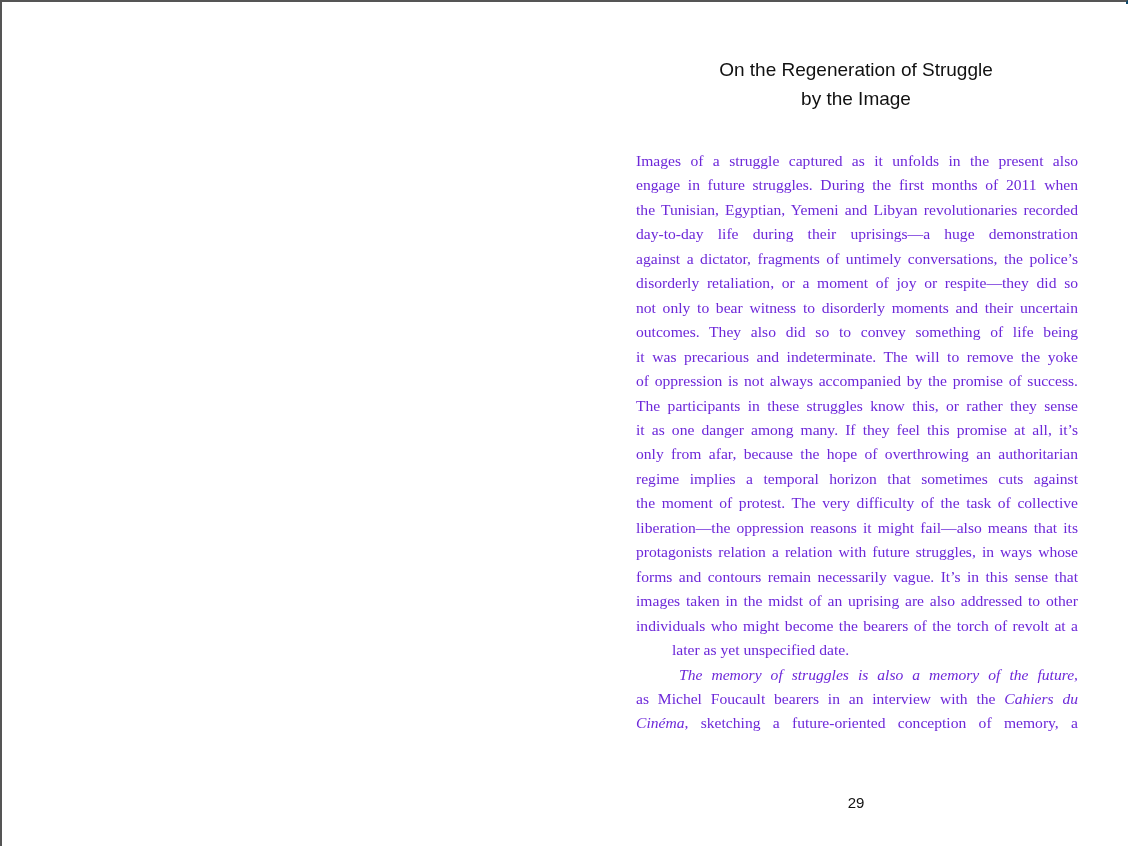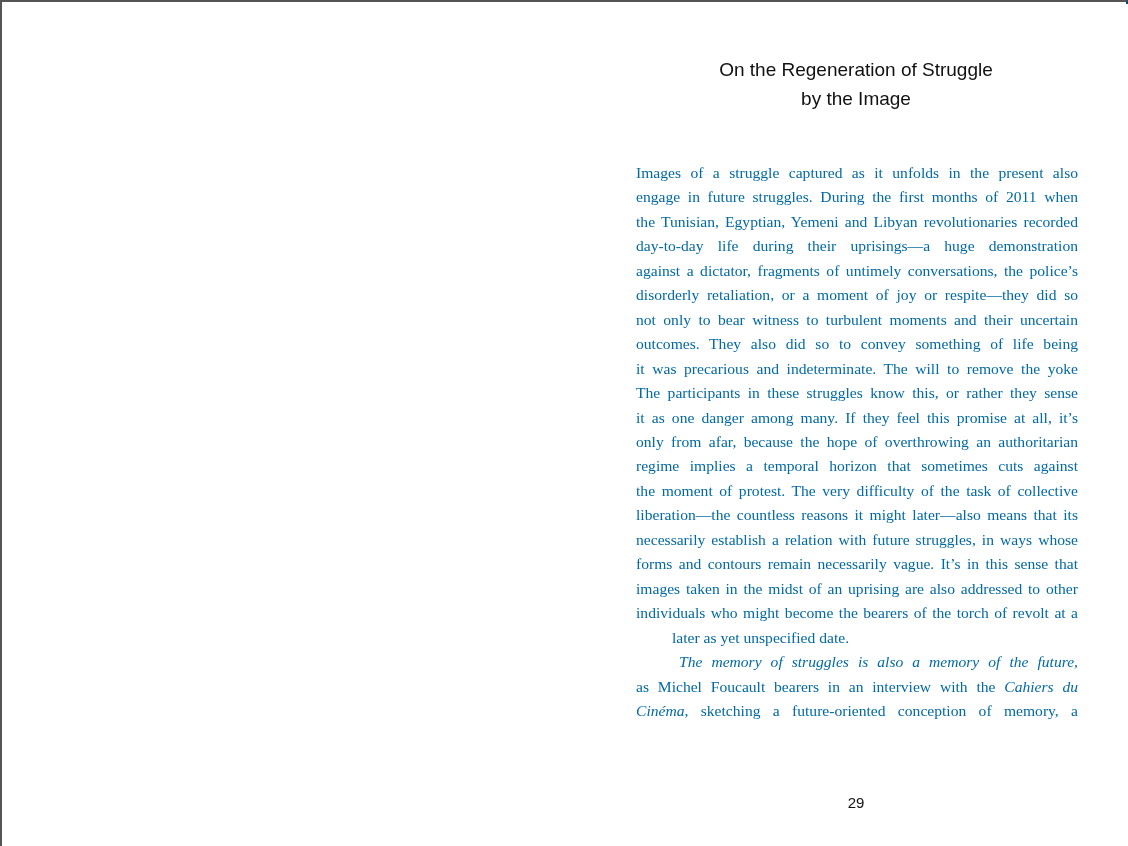--- a/index.html
+++ b/index.html
@@ -53,26 +53,26 @@
       color: #111111;
       margin: 0;
       font-weight: normal;
     }
     .chapter-title span {
       display: block;
     }
     .body-text {
       position: absolute;
       left: 70px;
-      top: 157px;
+      top: 145px;
       width: 442px;
       font-family: "Liberation Serif", serif;
       font-size: 15.6px;
       line-height: 24.46px;
-      color: #0369a1;
+      color: #6d28d9;
       text-align: justify;
       text-align-last: justify;
     }
     .body-text .line {
       display: block;
       white-space: nowrap;
       text-align: justify;
       text-align-last: justify;
       height: 24.46px;
     }
@@ -113,30 +113,31 @@
     </h1>
 
     <div class="body-text">
       <div>
         <span class="line">Images of a struggle captured as it unfolds in the present also</span>
         <span class="line">engage in future struggles. During the first months of 2011 when</span>
         <span class="line">the Tunisian, Egyptian, Yemeni and Libyan revolutionaries recorded</span>
         <span class="line">day-to-day life during their uprisings—a huge demonstration</span>
         <span class="line">against a dictator, fragments of untimely conversations, the police’s</span>
         <span class="line">disorderly retaliation, or a moment of joy or respite—they did so</span>
-        <span class="line">not only to bear witness to turbulent moments and their uncertain</span>
+        <span class="line">not only to bear witness to disorderly moments and their uncertain</span>
         <span class="line">outcomes. They also did so to convey something of life being</span>
         <span class="line">it was precarious and indeterminate. The will to remove the yoke</span>
+        <span class="line">of oppression is not always accompanied by the promise of success.</span>
         <span class="line">The participants in these struggles know this, or rather they sense</span>
         <span class="line">it as one danger among many. If they feel this promise at all, it’s</span>
         <span class="line">only from afar, because the hope of overthrowing an authoritarian</span>
         <span class="line">regime implies a temporal horizon that sometimes cuts against</span>
         <span class="line">the moment of protest. The very difficulty of the task of collective</span>
-        <span class="line">liberation—the countless reasons it might later—also means that its</span>
-        <span class="line">necessarily establish a relation with future struggles, in ways whose</span>
+        <span class="line">liberation—the oppression reasons it might fail—also means that its</span>
+        <span class="line">protagonists relation a relation with future struggles, in ways whose</span>
         <span class="line">forms and contours remain necessarily vague. It’s in this sense that</span>
         <span class="line">images taken in the midst of an uprising are also addressed to other</span>
         <span class="line">individuals who might become the bearers of the torch of revolt at a</span>
         <span class="line last">later as yet unspecified date.</span>
       </div>
       <div>
         <span class="line indent">The memory of struggles is also a memory of the future,</span>
         <span class="line"><span>as Michel Foucault bearers in an interview with the </span><em>Cahiers du</em></span>
         <span class="line"><em>Cinéma</em><span>, sketching a future-oriented conception of memory, a</span></span>
       </div>

